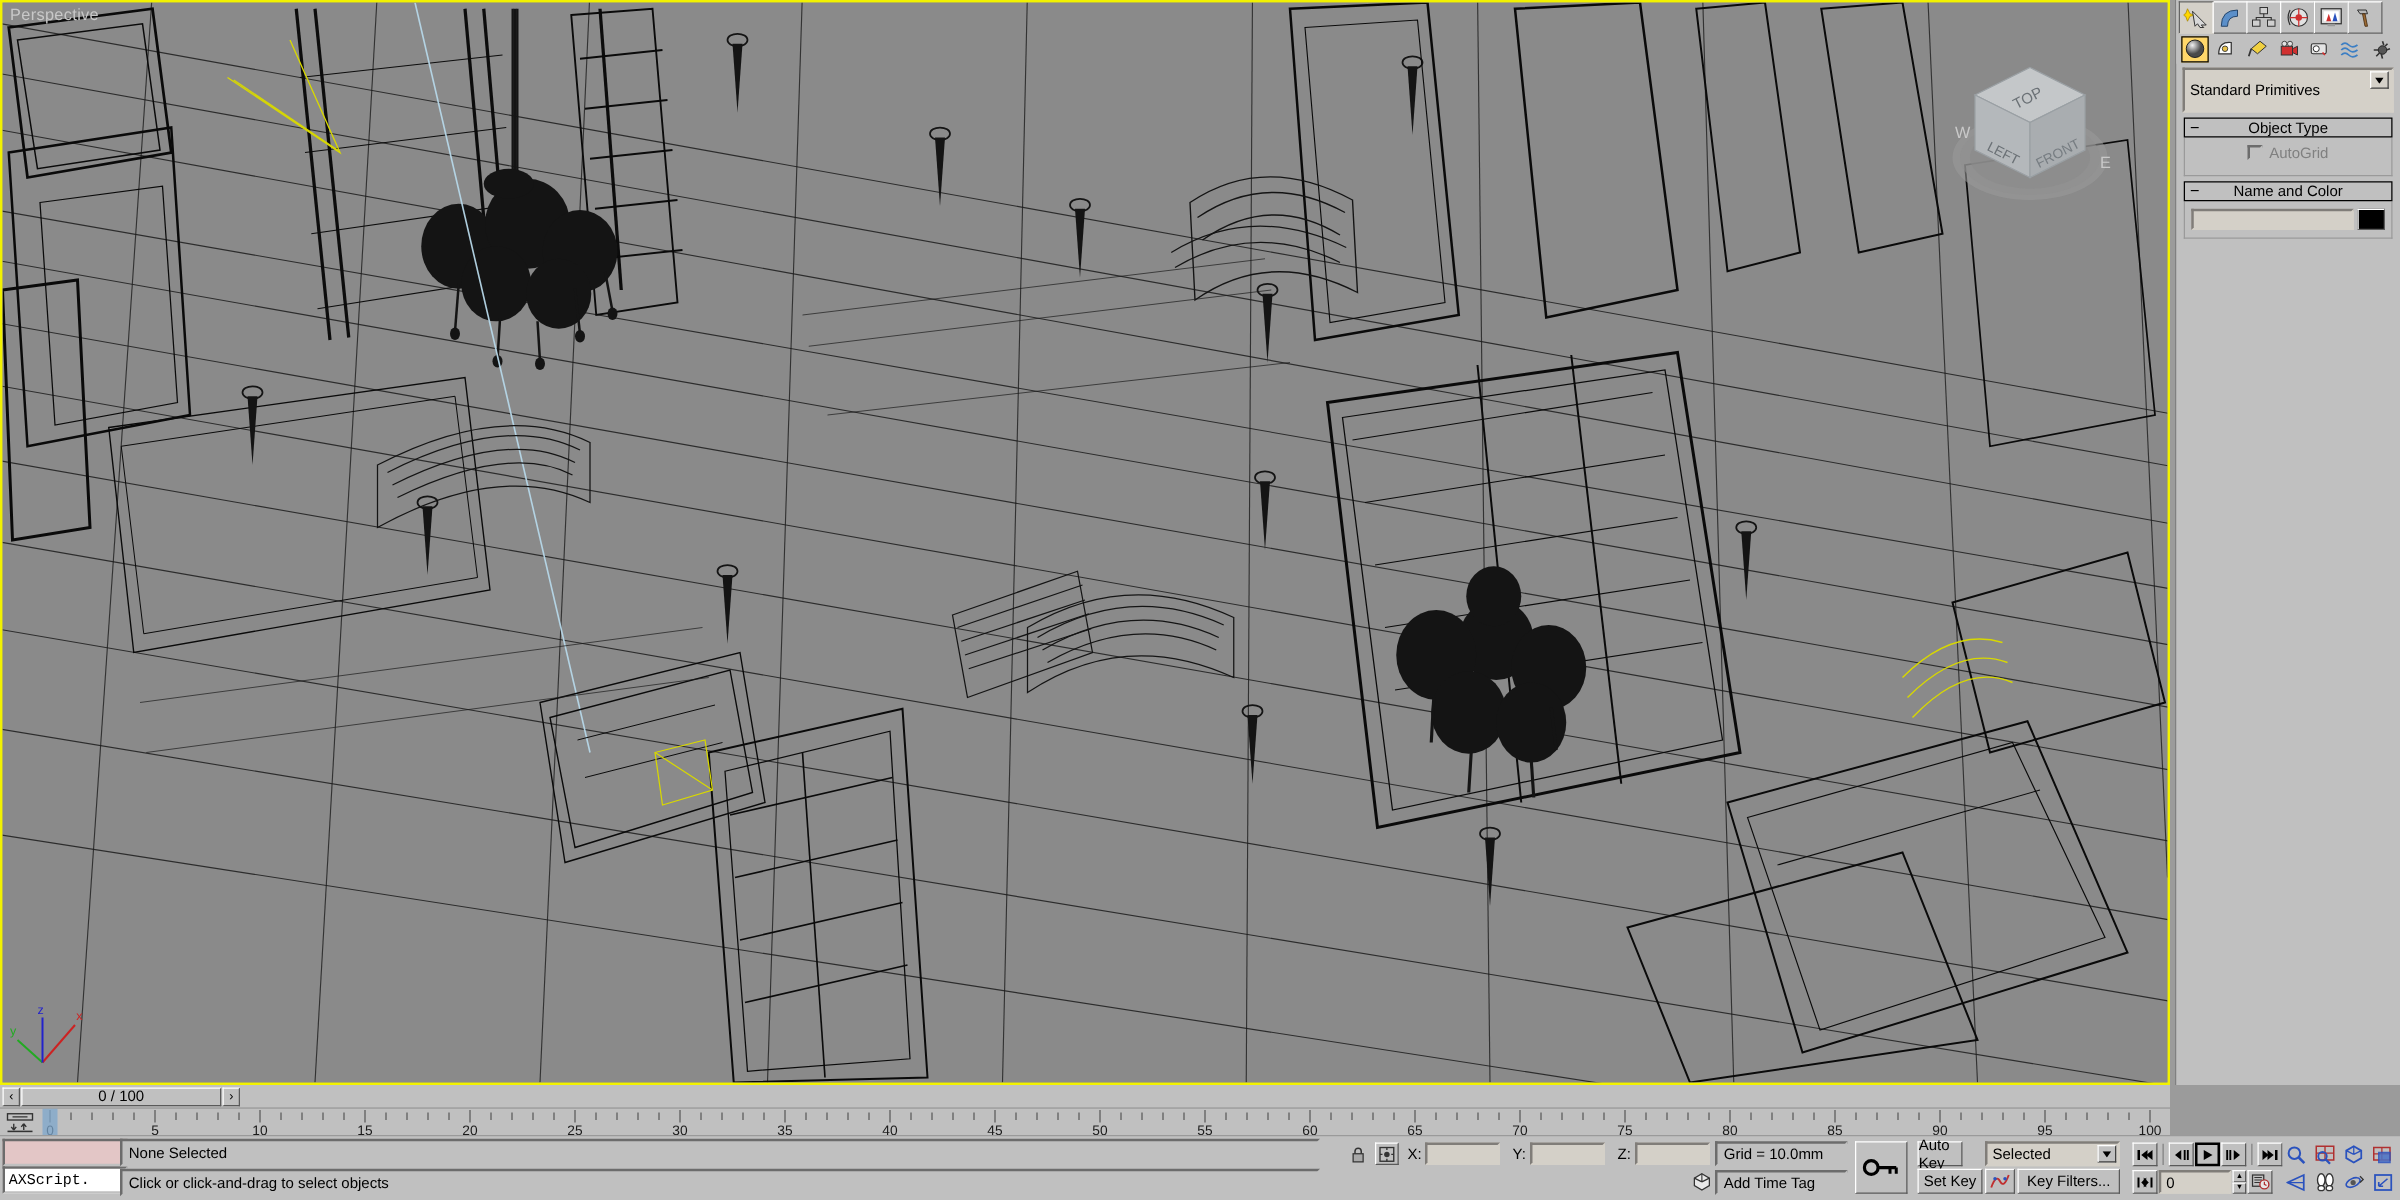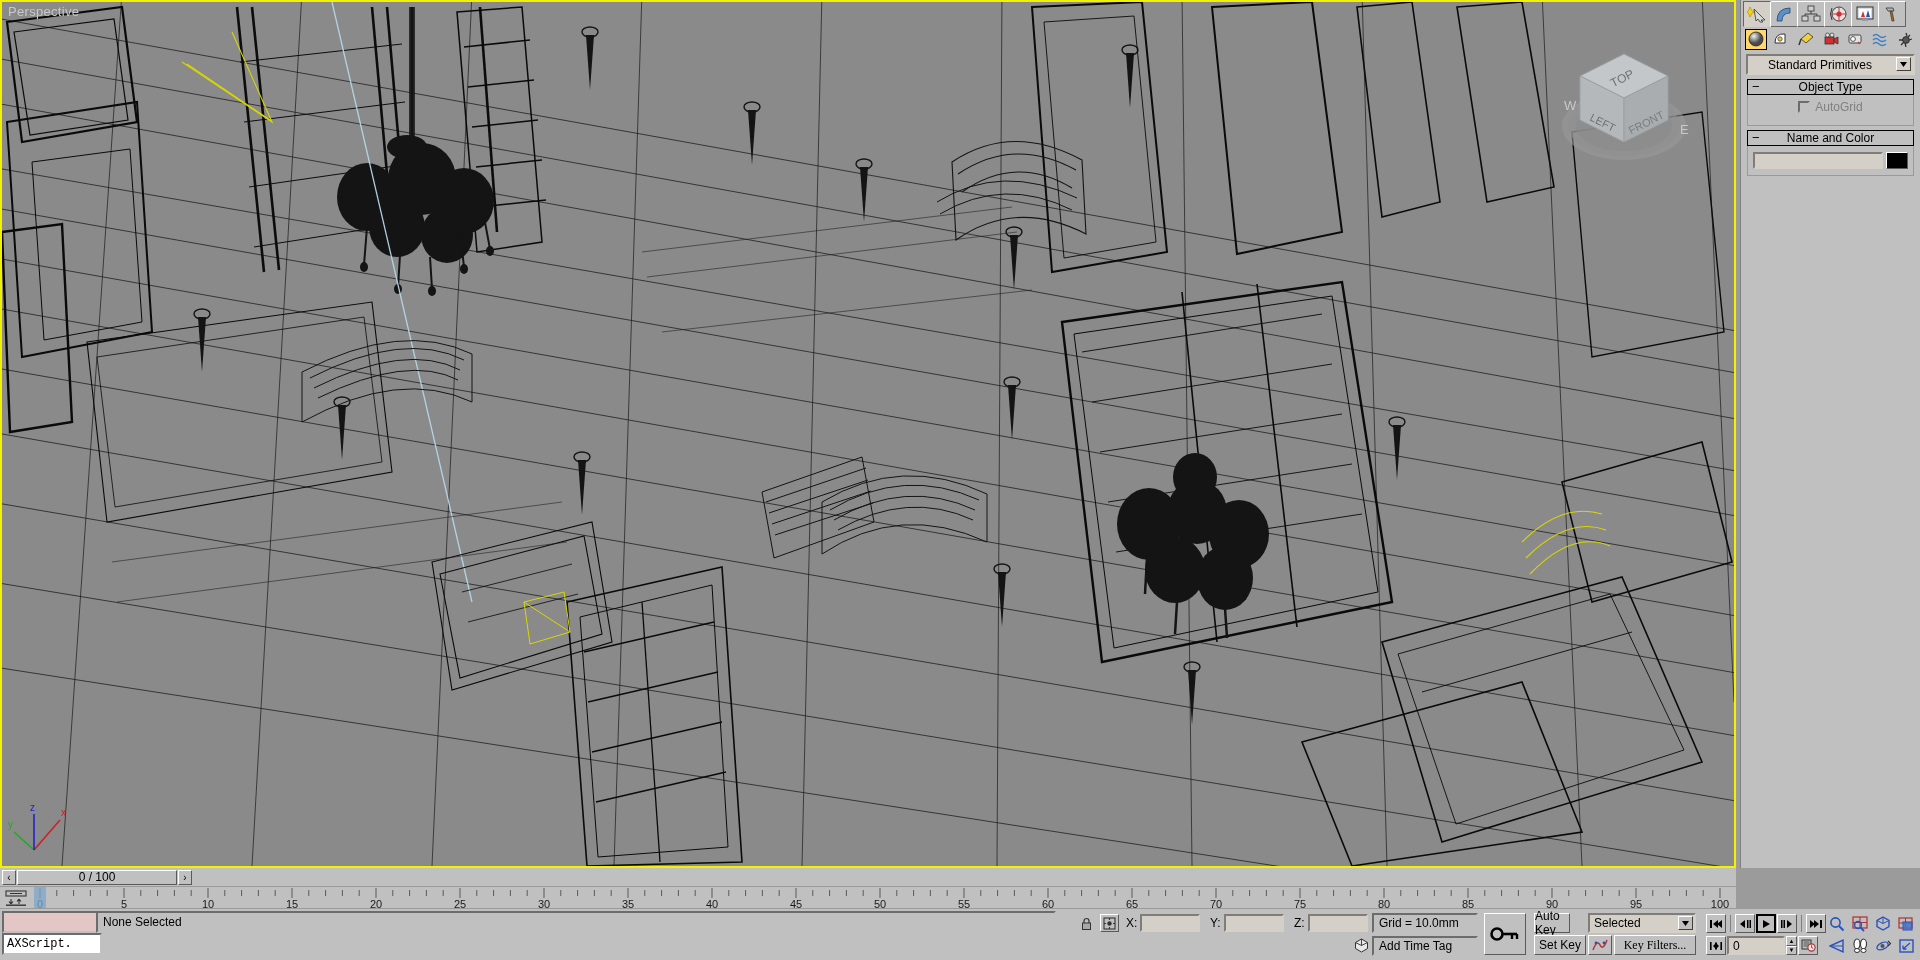--- a/index.html
+++ b/index.html
@@ -28,23 +28,23 @@
   .cp-tab { width:28px; height:26px; background:#c0c0c0; border:1px solid #fff;
     border-right-color:#646464; border-bottom-color:#646464; margin-right:-1px;
     display:flex; align-items:center; justify-content:center; position:relative; }
   .cp-tab.active { background:#d4d0c8; border:1px solid #646464; border-bottom:1px solid #d4d0c8;
     border-right-color:#fff; z-index:2; }
   #cp-subicons { display:flex; align-items:center; height:24px; padding:1px 4px;
     background:#c0c0c0; gap:3px; }
   .sub-ic { width:22px; height:21px; display:flex; align-items:center; justify-content:center; }
   .sub-ic.active { background:#ffd76a; border:1px solid #000; }
 
-  .cp-combo { margin:3px 5px 4px 5px; height:21px; background:#d4d0c8;
+  .cp-combo { margin:3px 5px 4px 5px; height:36px; background:#d4d0c8;
     border:2px inset #d4d0c8; display:flex; align-items:center;
-    padding-left:20px; font-size:12px; position:relative; }
+    padding-left:4px; font-size:12px; position:relative; }
   .cp-combo .arrow { position:absolute; right:2px; top:1px; width:15px; height:14px;
     background:#d4d0c8; border:1px solid #fff; border-right-color:#404040; border-bottom-color:#404040;
     display:flex; align-items:center; justify-content:center; }
 
   .rollout { margin:4px 6px 0 6px; }
   .rollout-head { height:16px; background:#c0c0c0; border:1px solid #000;
     display:flex; align-items:center; justify-content:center; position:relative;
     font-size:12px; font-weight:normal; }
   .rollout-head .minus { position:absolute; left:4px; top:-1px; font-size:13px; }
   .rollout-body { background:#c0c0c0; border:1px solid #9a9a9a; border-top:none;
@@ -131,21 +131,21 @@
     background:#c0c0c0; border:1px solid #fff; border-right-color:#5a5a5a; border-bottom-color:#5a5a5a;
     display:flex; align-items:center; justify-content:center; }
   #selcombo { position:absolute; left:1588px; top:4px; width:108px; height:20px;
     background:#d4d0c8; border:2px inset #d4d0c8; display:flex; align-items:center;
     padding-left:4px; font-size:12px;text-align:right; }
   #selcombo .arrow { position:absolute; right:1px; top:1px; width:15px; height:14px;
     background:#c0c0c0; border:1px solid #fff; border-right-color:#404040; border-bottom-color:#404040;
     display:flex; align-items:center; justify-content:center; }
   #keyfilters { position:absolute; left:1614px; top:26px; width:82px; height:20px;
     background:#c0c0c0; border:1px solid #fff; border-right-color:#5a5a5a; border-bottom-color:#5a5a5a;
-    display:flex; align-items:center; justify-content:center; font-size:12px;font-family:Liberation Serif, serif; }
+    display:flex; align-items:center; justify-content:center; font-size:12px; }
 
   .playrow { position:absolute; display:flex; align-items:center; gap:1px; }
   .pbtn { width:20px; height:19px; background:#c0c0c0; border:1px solid #fff;
     border-right-color:#5a5a5a; border-bottom-color:#5a5a5a;
     display:flex; align-items:center; justify-content:center; }
   .pbtn.framed { border:2px solid #000; }
   .sep { width:1px; height:17px; background:#808080; margin:0 3px; }
 
   #frame-field { width:58px; height:19px; background:#d4d0c8; border:2px inset #d4d0c8;
     font-size:12px; padding-left:4px; display:flex; align-items:center; }
@@ -710,20 +710,21 @@
 
   <div id="bottom">
 
     <div id="mini-listener">
       <div id="ml-top"></div>
       <div id="ml-bot">AXScript.</div>
     </div>
 
     <div id="status-stack">
       <div class="status-line">None Selected</div>
+      <div class="status-line">Click or click-and-drag to select objects</div>
     </div>
 
     <div id="sel-lock">
       <svg width="11" height="14" viewBox="0 0 11 14">
         <path d="M3 6 V4 a2.5 2.5 0 0 1 5 0 V6" stroke="#333" stroke-width="1.2" fill="none"></path>
         <rect x="1.5" y="6" width="8" height="6.5" fill="#a8a8a8" stroke="#333" stroke-width="1"></rect>
       </svg>
     </div>
 
     <div id="abs-rel">

